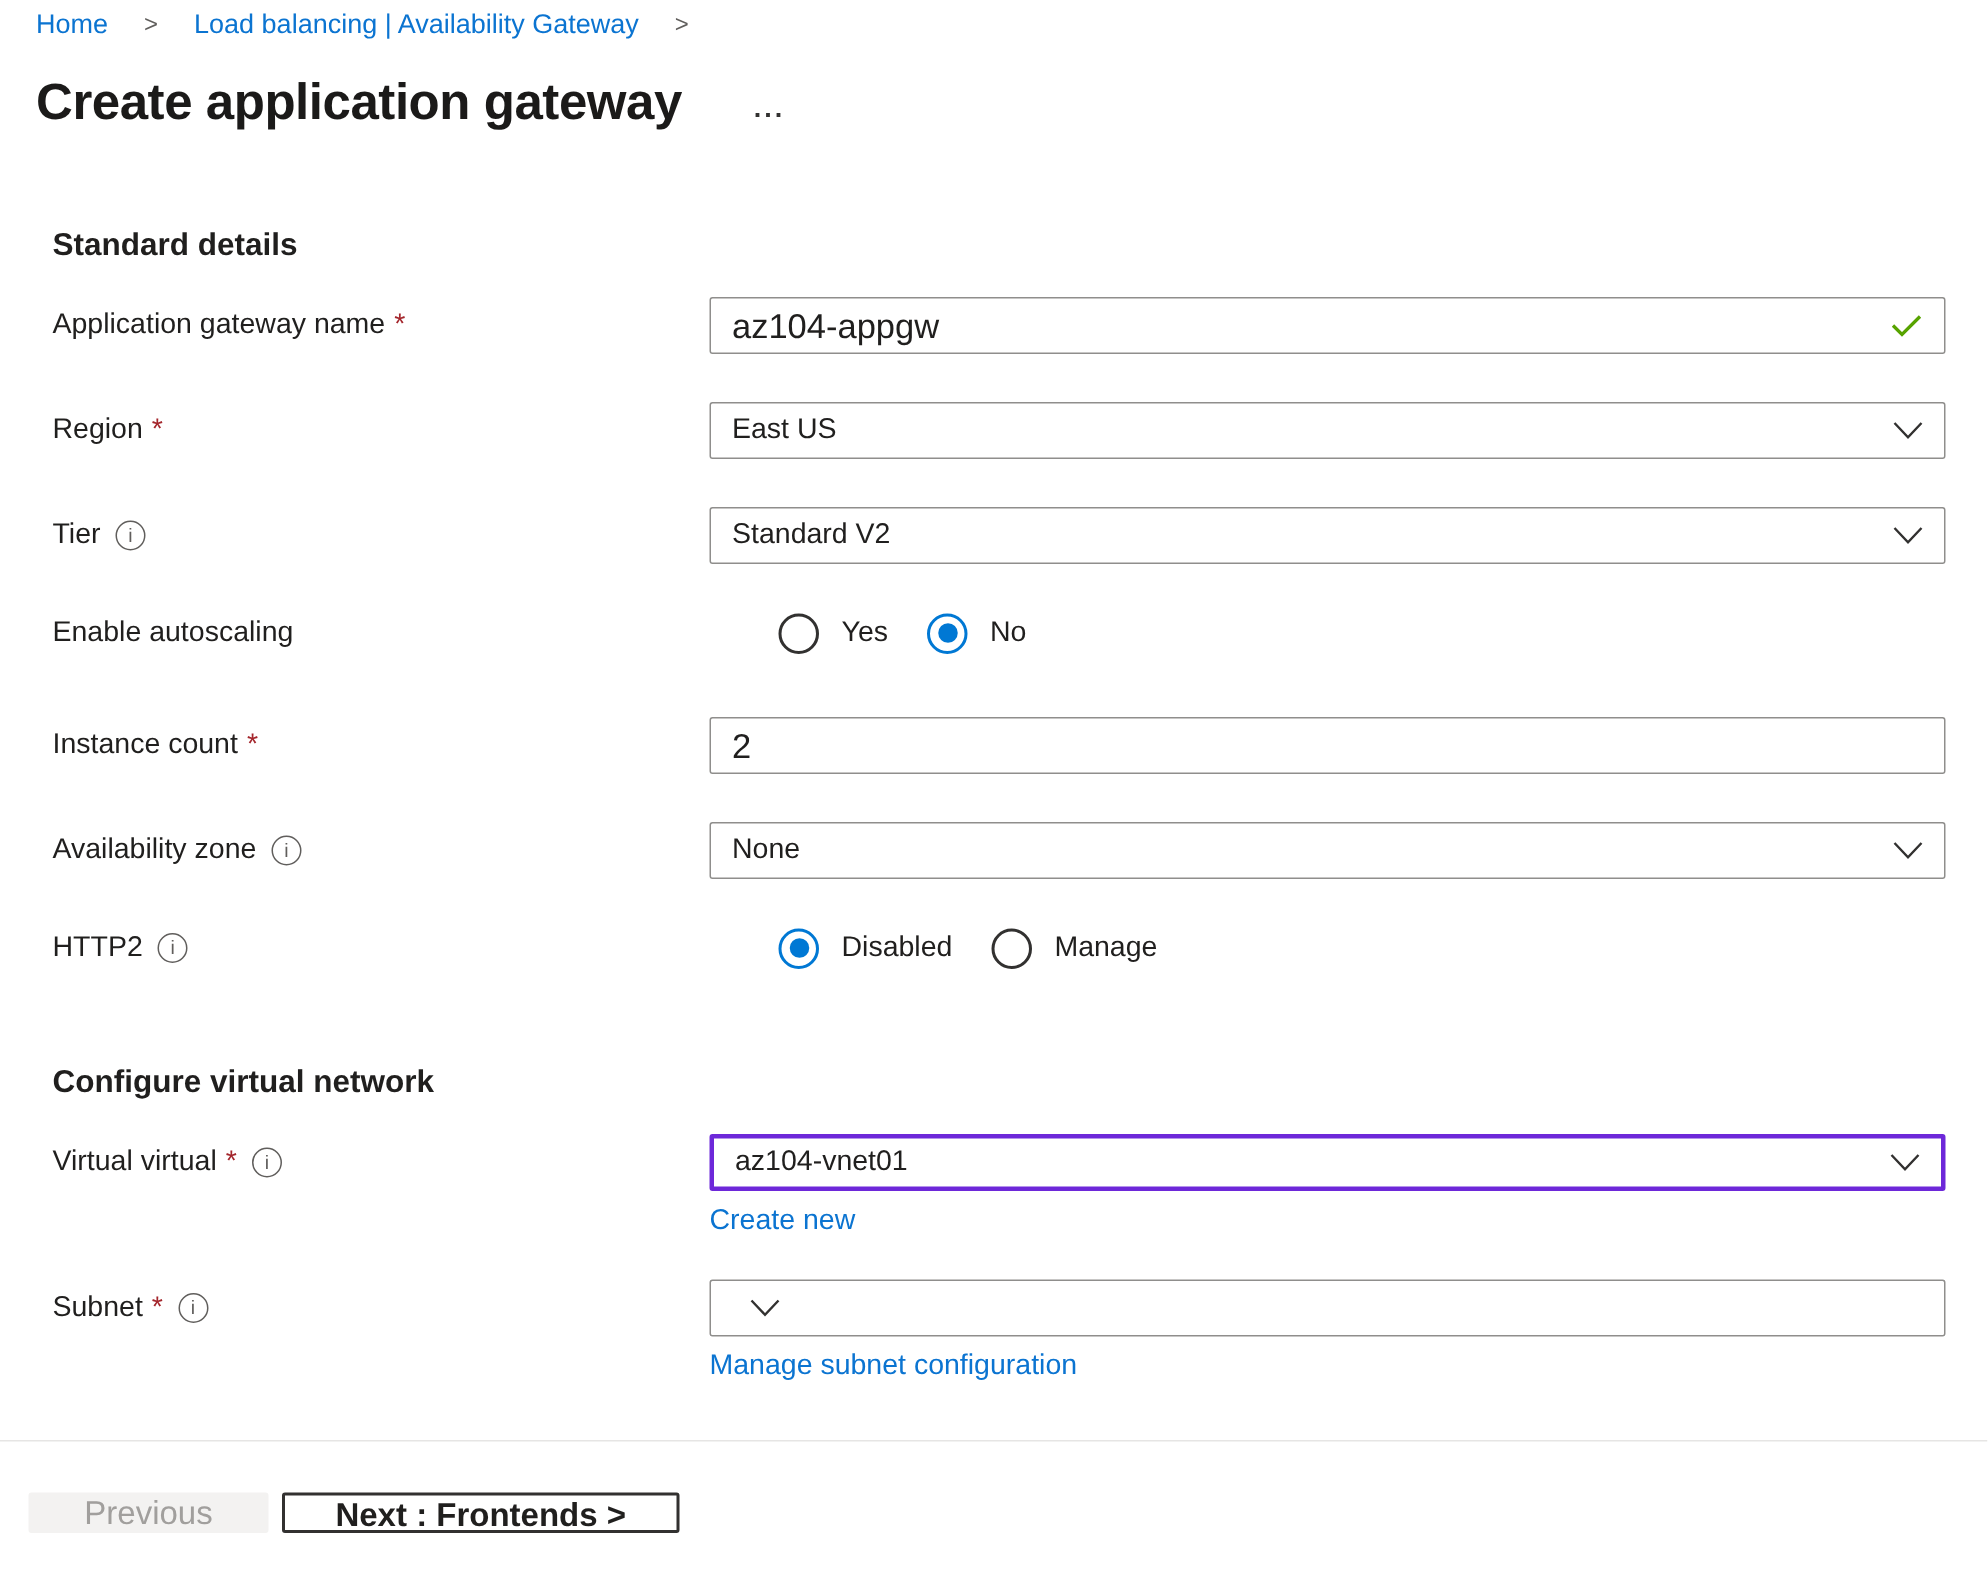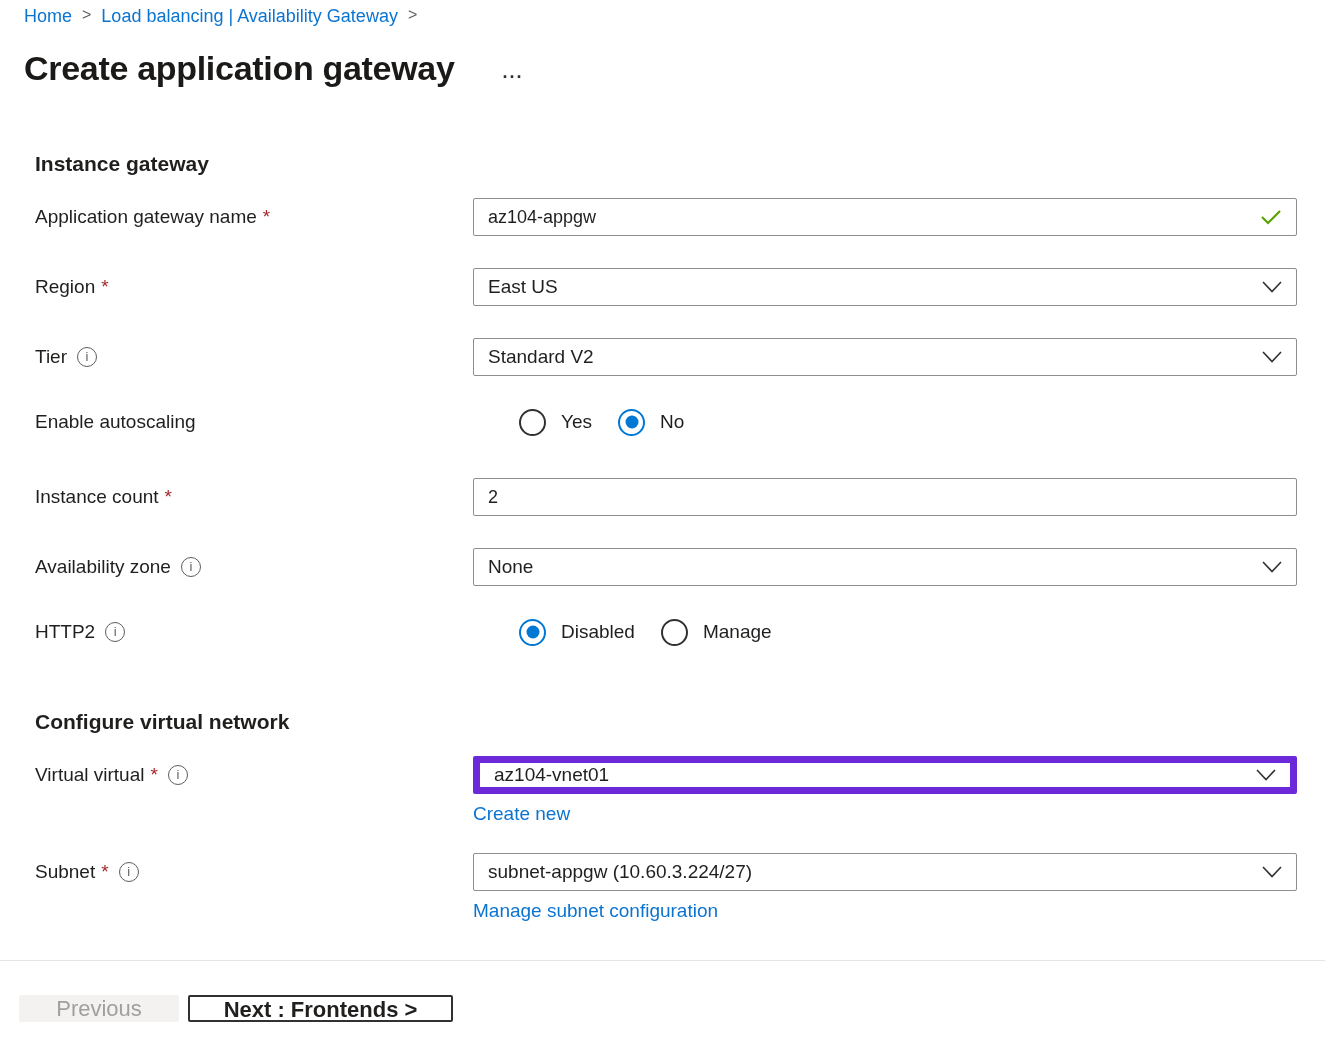--- a/index.html
+++ b/index.html
@@ -10,22 +10,22 @@
     font-family: "Liberation Sans", "DejaVu Sans", sans-serif;
     color: #201f1e;
     position: relative;
   }
 
   
   .breadcrumb {
     padding: 6px 0 0 24px;
     font-size: 18px;
     display: flex;
-    align-items: flex-start;
-    gap: 10px;
+    align-items: center;
+    gap: 24px;
   }
   .breadcrumb a {
     color: #0b74d1;
     text-decoration: none;
     cursor: pointer;
   }
   .breadcrumb .sep {
     color: #605e5c;
     font-size: 16px;
   }
@@ -104,26 +104,26 @@
     width: 100%;
     height: 38px;
     border: 1px solid #8f8e8c;
     border-radius: 2px;
     background: #fff;
     display: flex;
     align-items: center;
     padding: 0 14px;
     font-size: 19px;
   }
-  .field.purple { border: 7px solid #6d28d9; text-align: right; }
+  .field.purple { border: 3px solid #6d28d9; text-align: right; }
   .field input {
     border: none;
     outline: none;
     flex: 1 1 auto;
-    font-size: 18px;
+    font-size: 23px;
     font-family: inherit;
     color: #201f1e;
     background: transparent;
     height: 100%;
   }
   .combobox { cursor: pointer; justify-content: space-between; }
   .combobox .value { color: #201f1e; }
   .chevron { flex: 0 0 auto; margin-left: 12px; display: block; }
   .check-icon { flex: 0 0 auto; margin-left: 12px; display: block; }
 
@@ -207,21 +207,21 @@
   <span class="sep">&gt;</span>
 </nav>
 
 <div class="title-row">
   <h1 class="page-title">Create application gateway</h1>
   <span class="more-dots">...</span>
 </div>
 
 <div class="form">
 
-  <h2 class="section-heading">Instance gateway</h2>
+  <h2 class="section-heading">Standard details</h2>
 
   <div class="row">
     <div class="label-col">
       <span>Application gateway name</span>
       <span class="required">*</span>
     </div>
     <div class="control-col">
       <div class="field">
         <input type="text" value="az104-appgw" style="">
         <svg class="check-icon" width="22" height="16" viewBox="0 0 22 16">
@@ -345,21 +345,20 @@
   </div>
 
   <div class="row link-row">
     <div class="label-col">
       <span>Subnet</span>
       <span class="required">*</span>
       <span class="info-icon">i</span>
     </div>
     <div class="control-col">
       <div class="field combobox">
-        <span class="value">subnet-appgw (10.60.3.224/27)</span>
         <svg class="chevron" width="20" height="12" viewBox="0 0 20 12">
           <polyline points="1,1 10,10.5 19,1" fill="none" stroke="#323130" stroke-width="1.6"></polyline>
         </svg>
       </div>
       <a class="field-link">Manage subnet configuration</a>
     </div>
   </div>
 
 </div>
 

